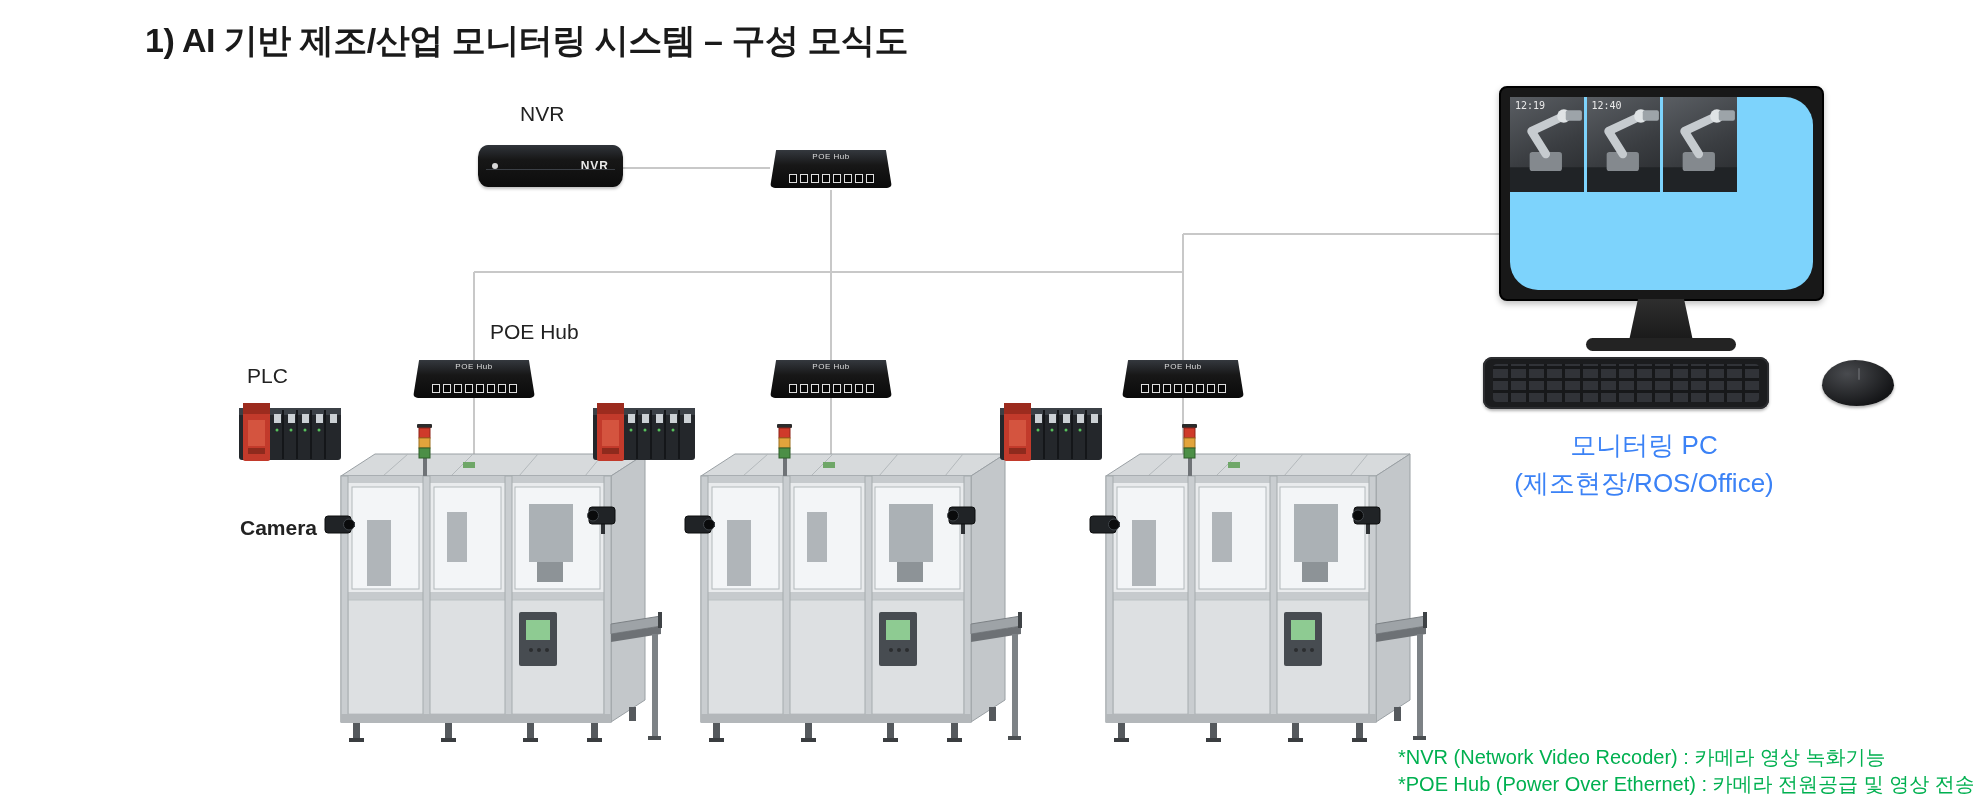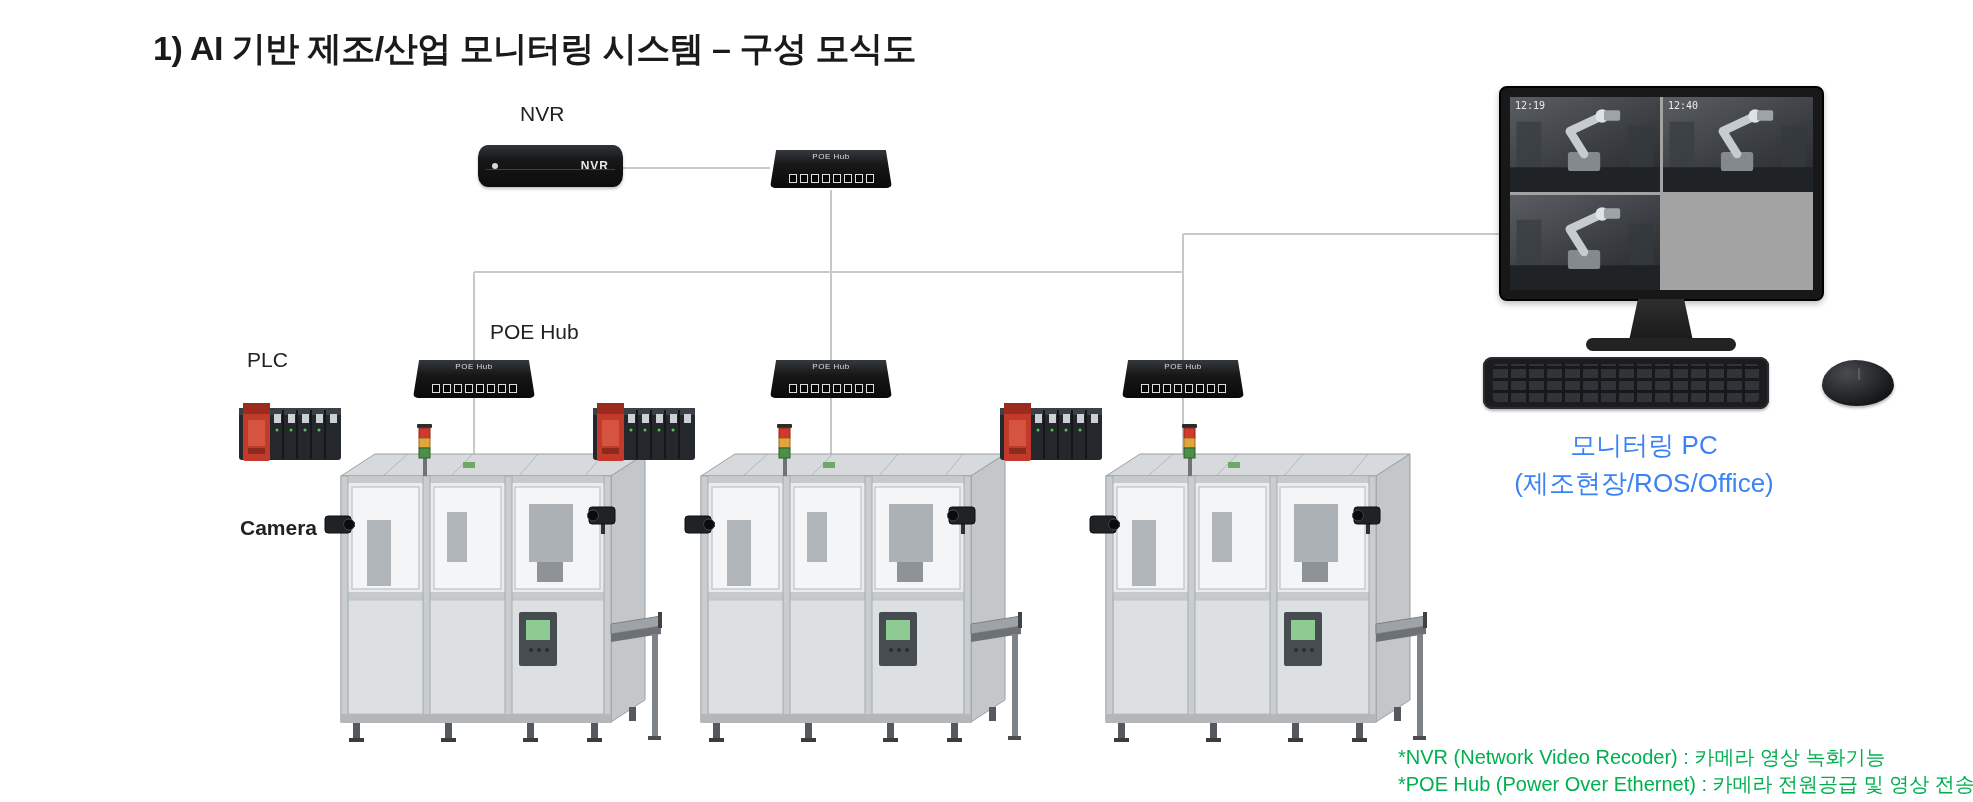--- a/index.html
+++ b/index.html
@@ -3,26 +3,26 @@
 <meta charset="utf-8">
 <style>
   html,body{margin:0;padding:0;background:#fff;}
   .canvas{
     position:relative;width:1973px;height:802px;background:#ffffff;overflow:hidden;
     font-family:"Liberation Sans","DejaVu Sans",sans-serif;color:#1a1a1a;
   }
   
   .wires{position:absolute;left:0;top:0;width:1973px;height:802px;z-index:1;pointer-events:none;}
   
-  .title{position:absolute;left:137px;top:10px;font-size:34px;font-weight:700;letter-spacing:-0.5px;margin:16px;z-index:3;}
+  .title{position:absolute;left:137px;top:10px;font-size:34px;font-weight:700;letter-spacing:-0.5px;margin:8px;z-index:3;}
   .lbl{position:absolute;font-size:21px;color:#222;z-index:3;white-space:nowrap;}
   .lbl-nvr{left:520px;top:102px;}
   .lbl-poehub{left:490px;top:320px;}
   .lbl-network{left:858px;top:240px;font-size:23px;font-weight:700;color:#111;}
-  .lbl-plc{left:247px;top:348px;}
+  .lbl-plc{left:247px;top:364px;}
   .lbl-camera{left:240px;top:516px;font-weight:700;}
   
   .nvr{
     position:absolute;left:478px;top:145px;width:145px;height:42px;z-index:3;
     background:linear-gradient(#30343a 0%, var(--device-black,#171717) 35%, #0c0c0c 100%);
     border-radius:10px/12px;box-shadow:0 2px 3px rgba(0,0,0,.25);
     display:flex;align-items:center;
   }
   .nvr-led{width:6px;height:6px;border-radius:50%;background:#d8d8d8;margin-left:14px;}
   .nvr-seam{position:absolute;left:8px;right:8px;top:24px;height:1px;background:#3c4046;}
@@ -49,21 +49,21 @@
   .machine{position:absolute;width:340px;height:345px;z-index:2;}
   .machine-1{left:323px;top:412px;}
   .machine-2{left:683px;top:412px;}
   .machine-3{left:1088px;top:412px;}
   
   .monitor{
     position:absolute;left:1499px;top:86px;width:325px;height:215px;z-index:2;box-sizing:border-box;
     background:#181818;border:2px solid #000;border-radius:8px;padding:9px;
     box-shadow:0 3px 6px rgba(0,0,0,.25);
   }
-  .screen{width:100%;height:100%;background:#a3a3a3;display:grid;grid-template-columns:1fr 1fr;grid-template-rows:1fr 1fr;gap:3px;}
+  .screen{width:100%;height:100%;background:#7dd3fc;display:grid;grid-template-columns:1fr 1fr 1fr 1fr;grid-template-rows:1fr 1fr;gap:3px;border-radius:28px;}
   .cell{position:relative;overflow:hidden;background:linear-gradient(155deg,#5a5e63 0%,#3a3d41 55%,#26282b 100%);}
   .cell svg{position:absolute;left:0;top:0;width:100%;height:100%;}
   .ts{position:absolute;top:3px;left:5px;color:#eaeaea;font-size:10px;font-family:"DejaVu Sans Mono",monospace;z-index:1;}
   .stand-neck{
     position:absolute;left:1629px;top:299px;width:64px;height:42px;z-index:2;
     background:linear-gradient(#2e2e2e,#191919);clip-path:polygon(14% 0,86% 0,100% 100%,0 100%);
   }
   .stand-base{position:absolute;left:1586px;top:338px;width:150px;height:13px;border-radius:7px;background:#232323;z-index:2;}
   .keyboard{
     position:absolute;left:1483px;top:357px;width:286px;height:52px;z-index:2;

